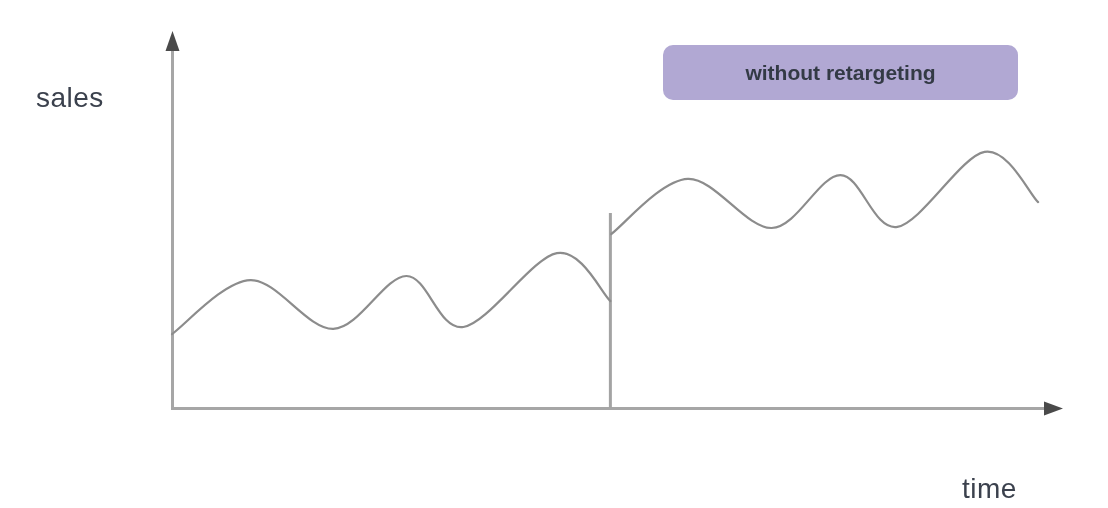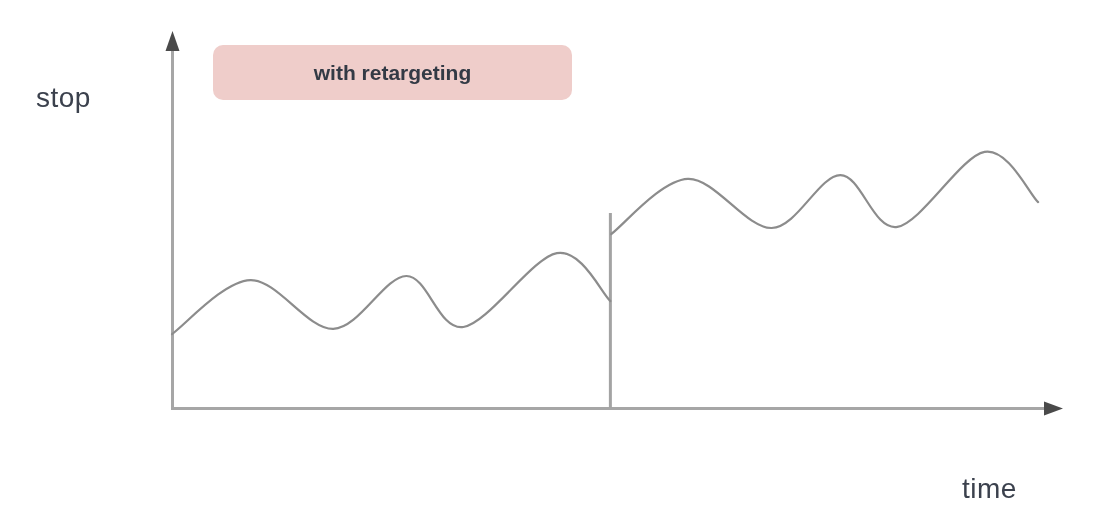--- a/index.html
+++ b/index.html
@@ -52,23 +52,23 @@
   <svg class="plot-svg" viewBox="0 0 1108 508">
     <line x1="172.5" y1="46" x2="172.5" y2="408" class="axis"></line>
     <polygon points="172.5,31 165.5,51 179.5,51" class="arrowhead"></polygon>
     <line x1="171" y1="408.5" x2="1047" y2="408.5" class="axis"></line>
     <polygon points="1063,408.5 1044,401.5 1044,415.5" class="arrowhead"></polygon>
     <line class="marker" x1="610.3720000000001" x2="610.3720000000001" y1="408" y2="213"></line>
     <path class="curve" d="M 172.0 334.1 C 185.1 325.1, 223.5 281.0, 250.4 280.1 C 277.3 279.3, 307.3 329.6, 333.3 328.9 C 359.3 328.2, 384.7 276.3, 406.3 276.0 C 428.0 275.7, 438.3 330.8, 463.4 327.0 C 488.5 323.2, 532.4 257.4, 556.9 253.1 C 581.4 248.8, 601.5 293.1, 610.4 301.1"></path>
     <path class="curve" d="M 611.3 234.0 C 624.0 224.8, 661.2 179.9, 687.9 178.9 C 714.6 177.9, 746.2 228.6, 771.6 228.0 C 797.0 227.4, 819.3 175.3, 840.3 175.1 C 861.2 174.9, 873.2 230.8, 897.3 226.9 C 921.3 223.0, 961.1 156.0, 984.6 151.9 C 1008.1 147.8, 1029.1 193.8, 1038.1 202.1"></path>
   </svg>
 
-  <div class="ylabel">stop</div>
+  <div class="ylabel">sales</div>
 
-  <div class="badge badge-with" style="background: rgb(239, 205, 202);">
-    <span>with retargeting</span>
+
+  <div class="badge badge-without" style="background: rgb(177, 168, 211);">
+    <span>without retargeting</span>
   </div>
-
 
 
   <div class="xlabel">time</div>
 
 </div>
 
 </body></html>

